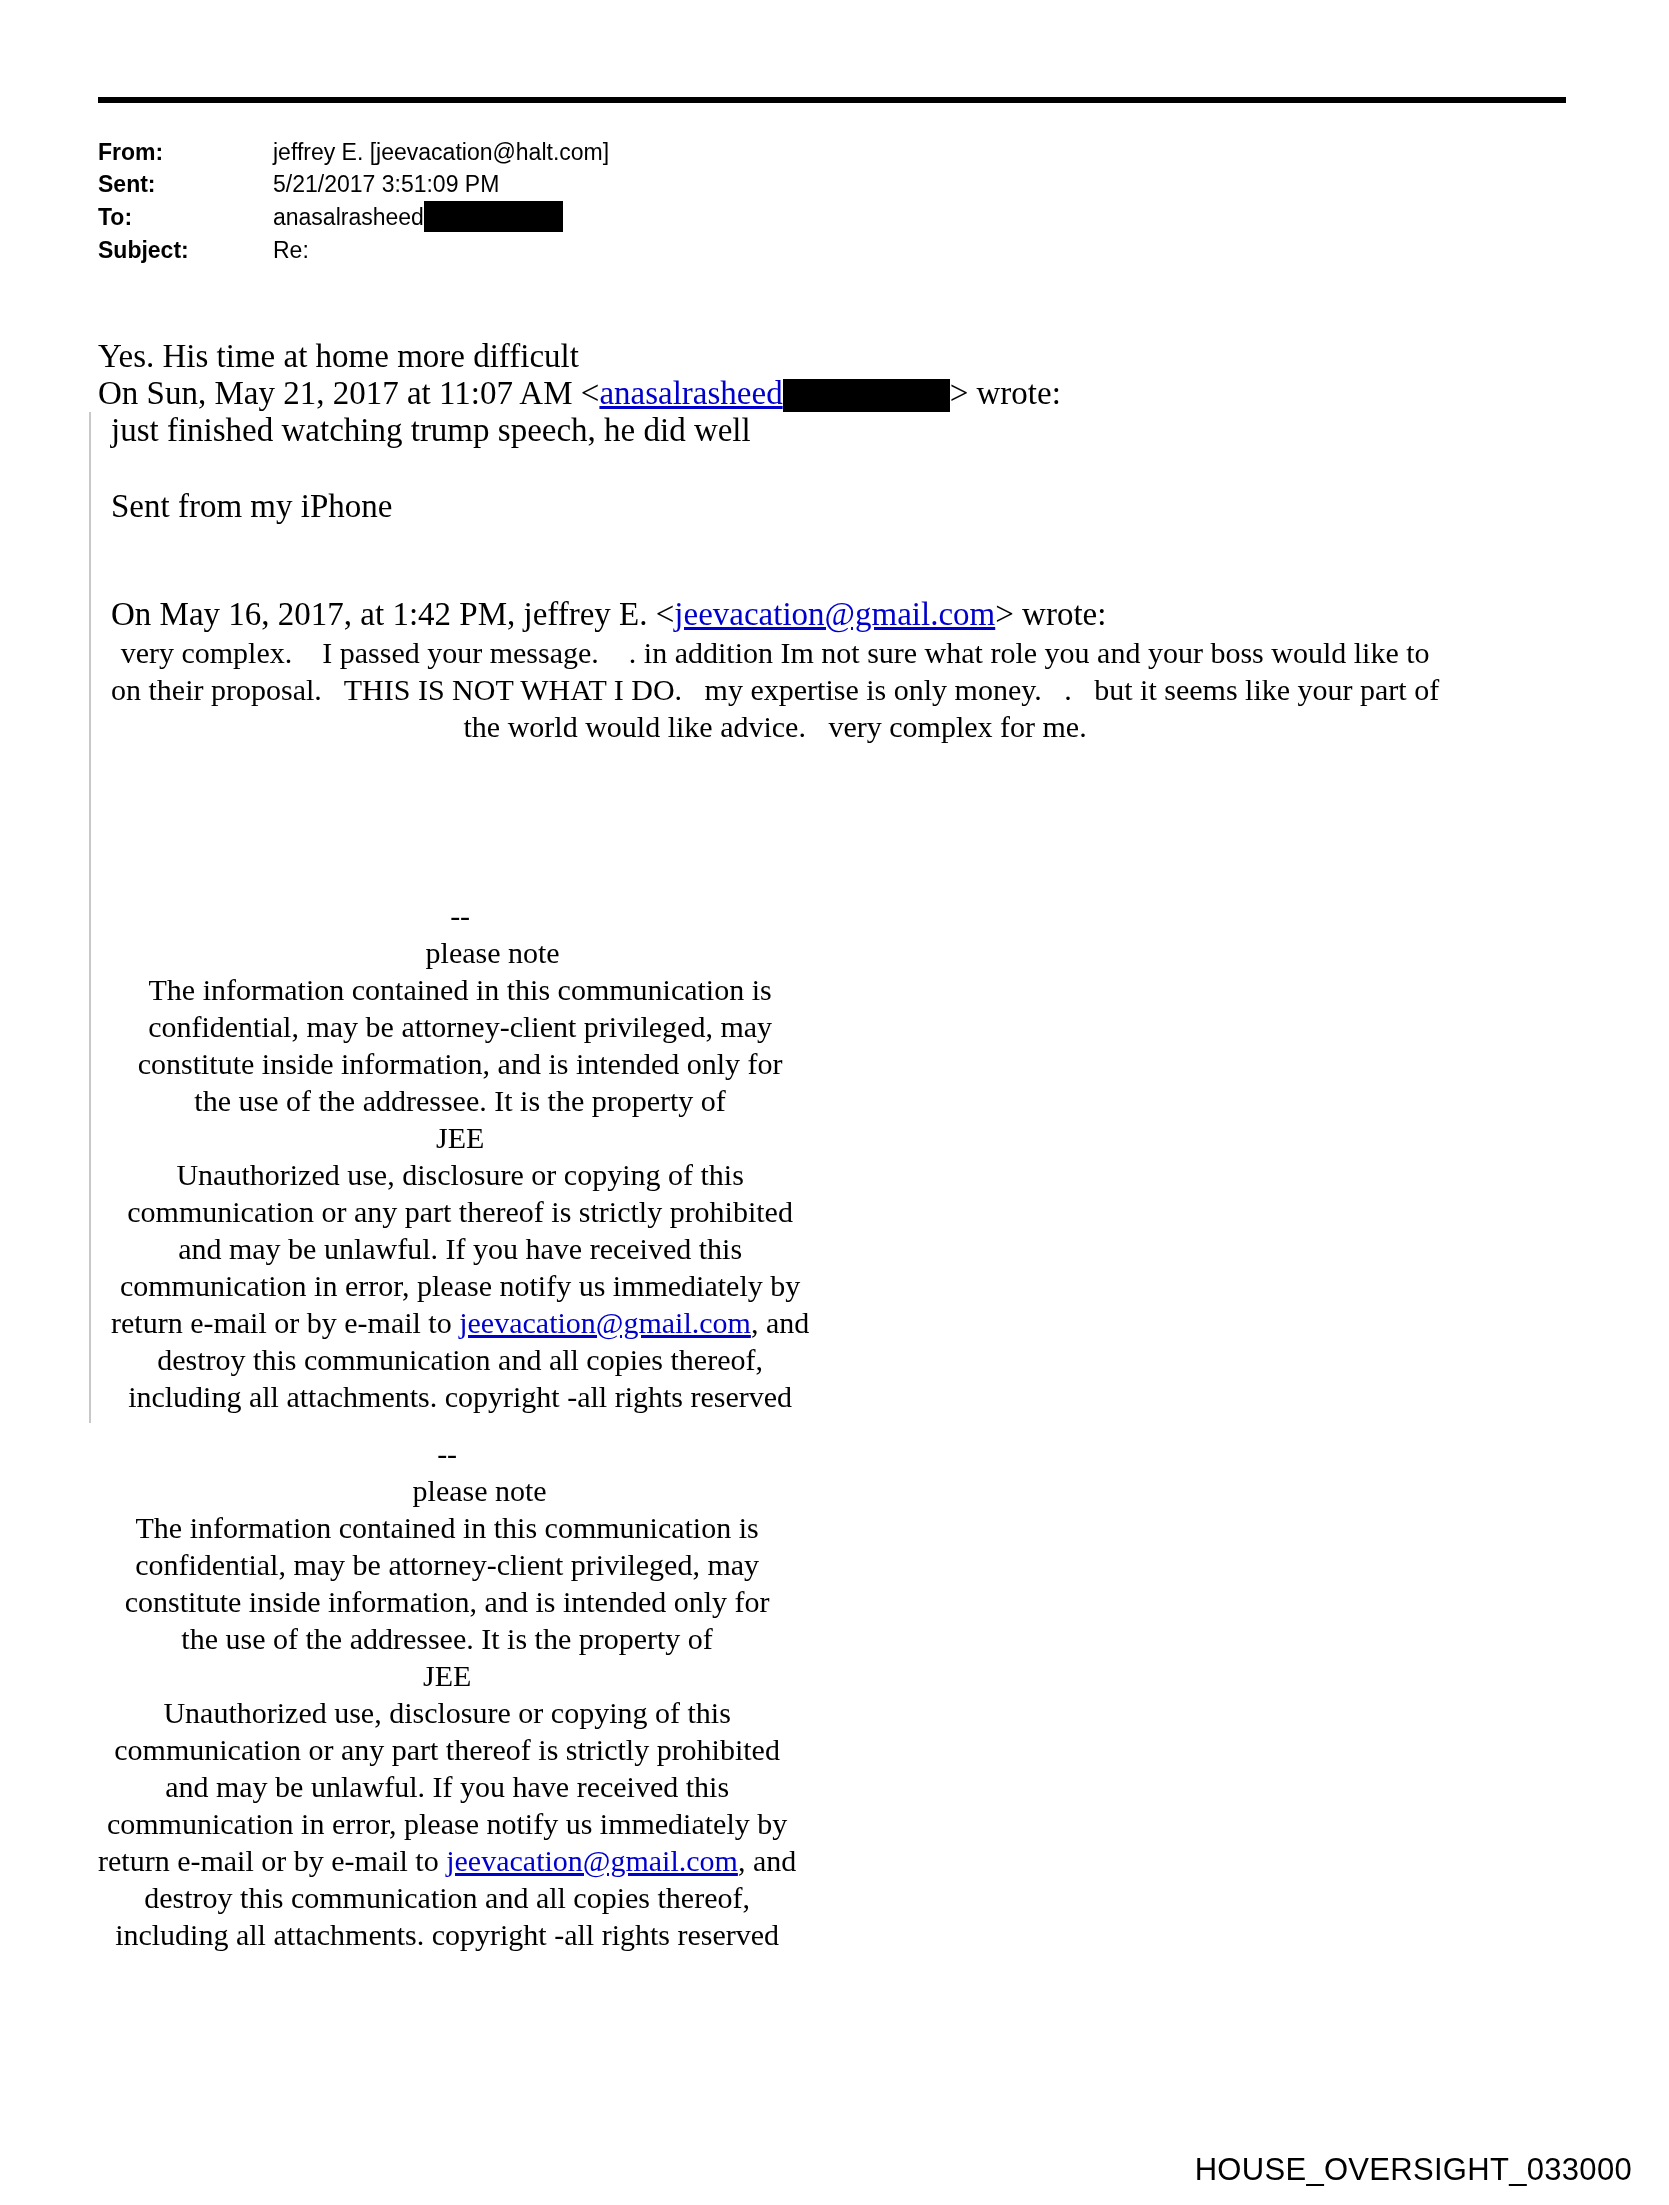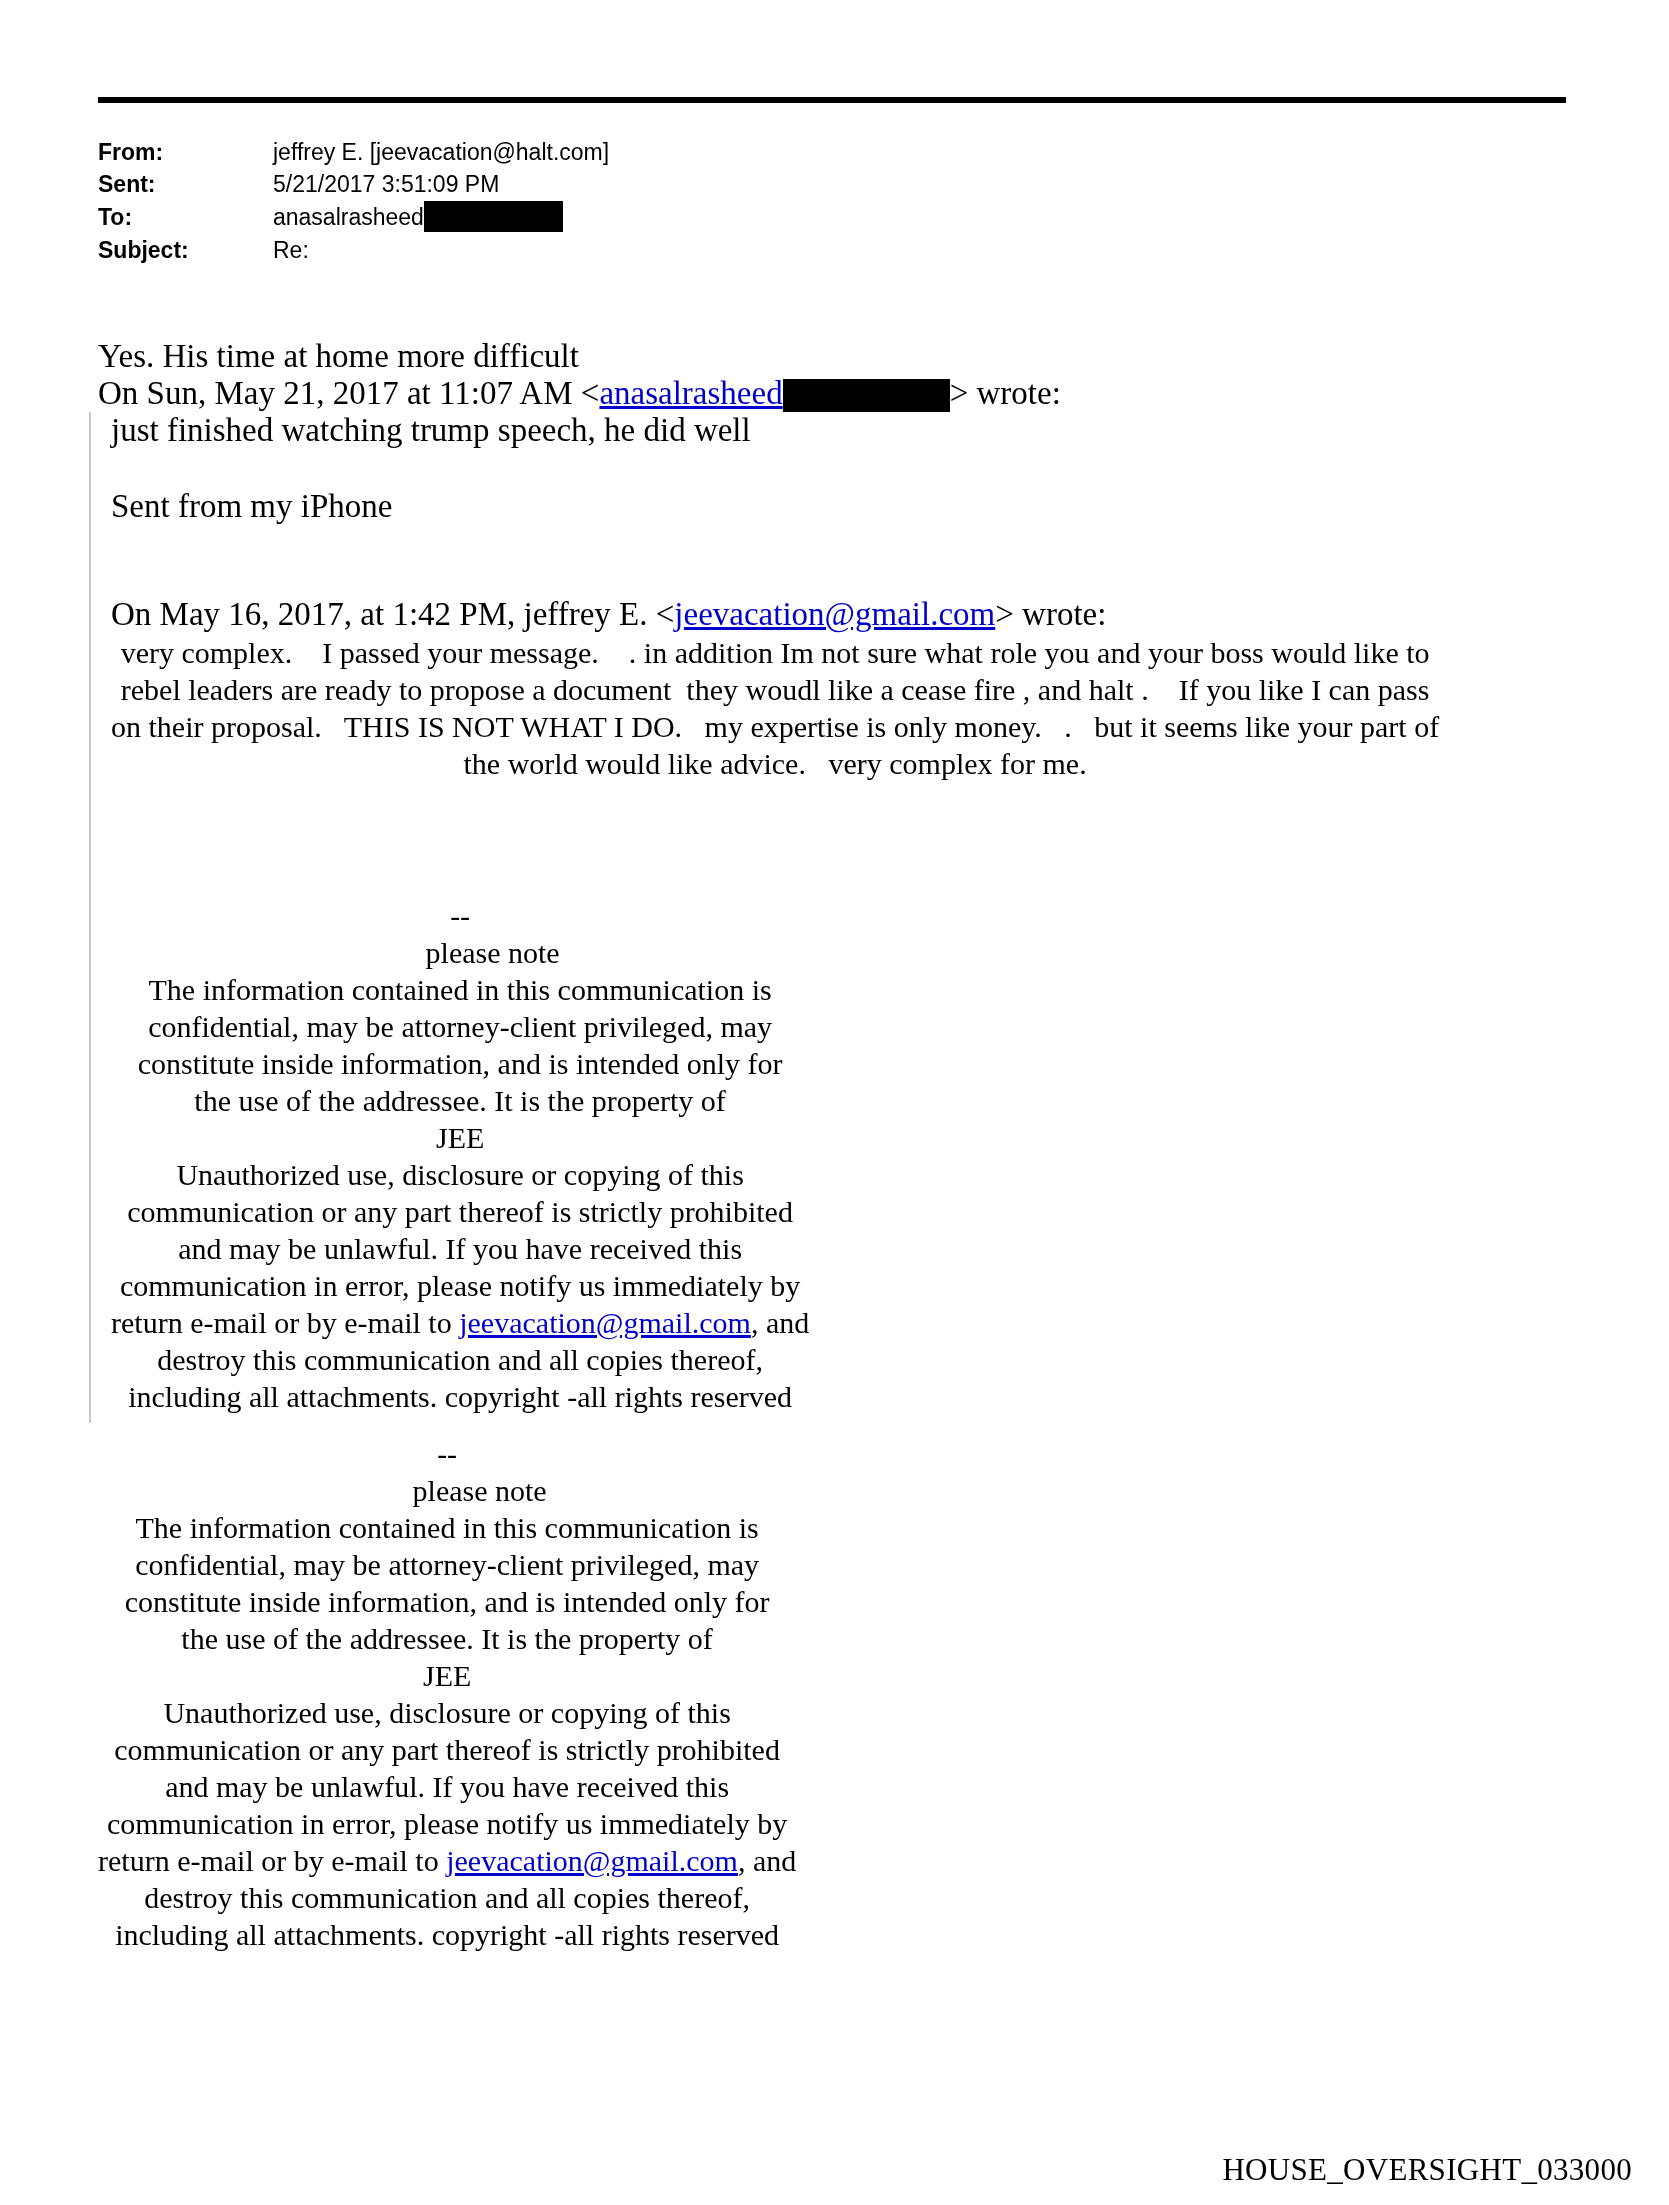--- a/index.html
+++ b/index.html
@@ -7,21 +7,21 @@
   .rule { position: absolute; left: 98px; top: 97px; width: 1468px; height: 5.9px; background: #000; }
   .hdr { position: absolute; left: 98px; font-family: "Liberation Sans", "DejaVu Sans", sans-serif; font-size: 23px; line-height: 26px; }
   .hdr .k { position: absolute; left: 0; font-weight: bold; }
   .hdr .v { position: absolute; left: 175px; white-space: nowrap; }
   .redact { display: inline-block; background: #000; vertical-align: top; }
   .serif { position: absolute; font-family: "Liberation Serif", "DejaVu Serif", serif; font-size: 33px; line-height: 37px; white-space: pre; }
   a.lnk { color: #0000cc; text-decoration: underline; }
   .quote-bar { position: absolute; left: 89px; top: 412px; width: 2px; height: 1011px; background: #c8c8c8; }
   .block { position: absolute; font-family: "Liberation Serif", "DejaVu Serif", serif; font-size: 30px; line-height: 37px; }
   .block div { white-space: pre; text-align: center; }
-  .footer { position: absolute; right: 37px; top: 2152px; font-family: Liberation Serif, serif; font-size: 31px; letter-spacing: 0.3px; }
+  .footer { position: absolute; right: 37px; top: 2152px; font-family: Liberation Sans, sans-serif; font-size: 31px; letter-spacing: 0.3px; }
 </style>
 </head>
 <body>
 
 <div class="rule"></div>
 
 <div class="hdr" style="top:139px;">
   <span class="k">From:</span>
   <span class="v">jeffrey E. [jeevacation@halt.com]</span>
 </div>
@@ -42,21 +42,20 @@
 <div class="serif" style="left:98px; top:375px;"><span>On Sun, May 21, 2017 at 11:07 AM &lt;</span><a class="lnk">anasalrasheed</a><span class="redact" style="width:167px;height:33px;margin-top:3.9px;"></span><span>&gt; wrote:</span></div>
 
 <div class="quote-bar"></div>
 
 <div class="serif" style="left:111px; top:412px;">just finished watching trump speech, he did well</div>
 <div class="serif" style="left:111px; top:488px;">Sent from my iPhone</div>
 <div class="serif" style="left:111px; top:596px;"><span>On May 16, 2017, at 1:42 PM, jeffrey E. &lt;</span><a class="lnk">jeevacation@gmail.com</a><span>&gt; wrote:</span></div>
 
 <div class="block" style="left:111px; top:634px;">
   <div>very complex.    I passed your message.    . in addition Im not sure what role you and your boss would like to</div>
-  <div>rebel leaders are ready to propose a document  they woudl like a cease fire , and halt .    If you like I can pass</div>
   <div>on their proposal.   THIS IS NOT WHAT I DO.   my expertise is only money.   .   but it seems like your part of</div>
   <div>the world would like advice.   very complex for me.</div>
 </div>
 
 <div class="block" style="left:111px; top:897px;">
   <div>--</div>
   <div style="padding-left:65px;">please note</div>
   <div>The information contained in this communication is</div>
   <div>confidential, may be attorney-client privileged, may</div>
   <div>constitute inside information, and is intended only for</div>

